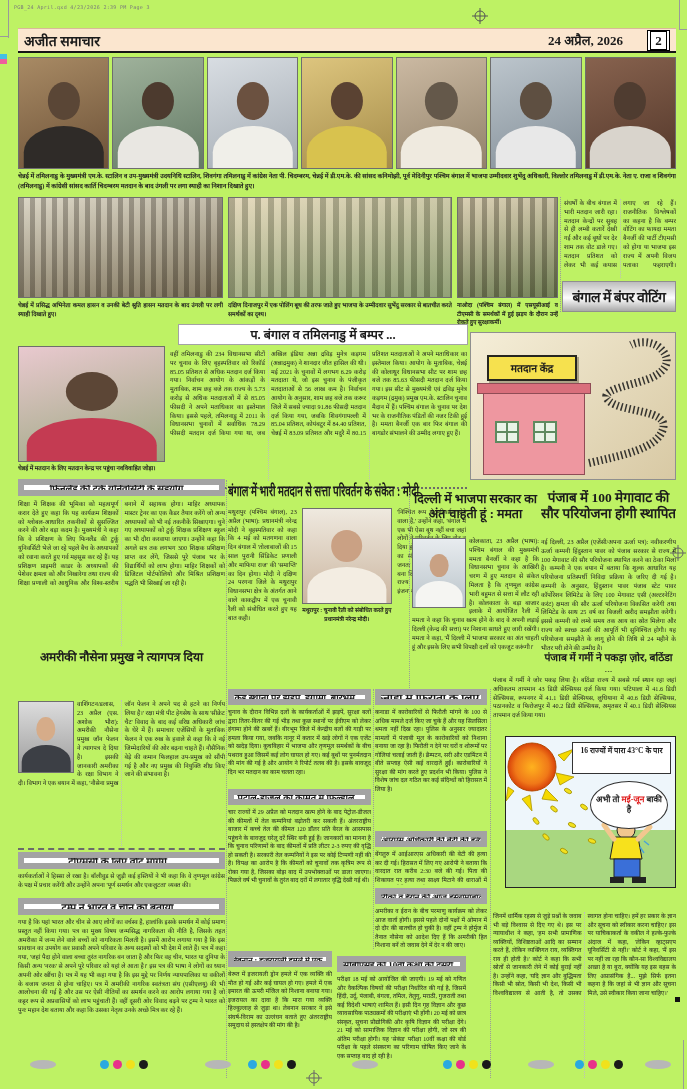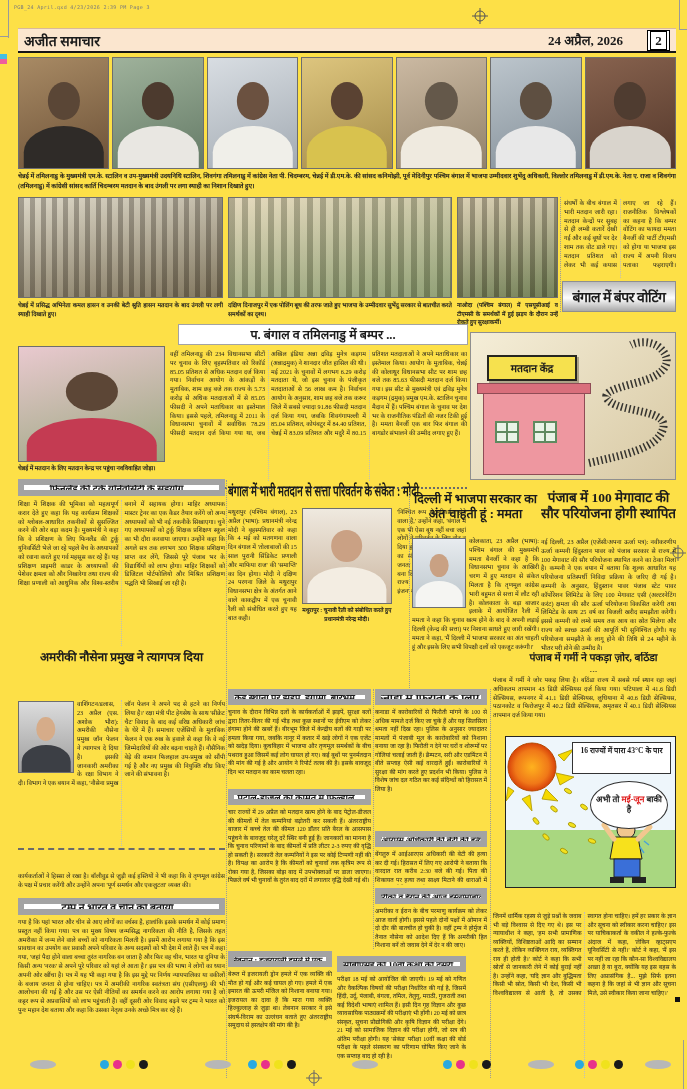--- a/index.html
+++ b/index.html
@@ -1,18 +1,18 @@
 <!DOCTYPE html>
 <html><head>
 <meta charset="utf-8">
 <style>
   *{box-sizing:border-box;margin:0;padding:0}
   html,body{background:#f2f1ee}
   body{font-family:"Liberation Serif","DejaVu Serif",serif;color:#1b1b1b}
-  #page{position:relative;width:687px;height:1089px;margin:0 auto;background:#fde047;overflow:hidden}
+  #page{position:relative;width:687px;height:1089px;margin:0 auto;background:#bef264;overflow:hidden}
 
   .slug{position:absolute;left:14px;top:4px;font-family:"DejaVu Sans Mono",monospace;font-size:5px;color:#7a7a7a;letter-spacing:.3px}
   .cropV{position:absolute;width:1px;background:#9a9a9a}
   .cropH{position:absolute;height:1px;background:#9a9a9a}
   .regmark{position:absolute;width:16px;height:16px}
   .regmark svg{display:block}
   .colorstrip{position:absolute;left:0;top:54px}
   .colorstrip i{display:block;width:7px;height:5px}
 
   .masthead{position:absolute;left:18px;top:28px;width:658px;height:25px;background:#fbe6cf;border-top:1px solid #d9b999;border-bottom:2.5px solid #151515;display:flex;align-items:center;padding:0 6px}
@@ -175,21 +175,21 @@
 
   <div class="bighead" style="position:absolute;left:412px;top:492px;width:127px;height:40px;font-size:12.5px">दिल्ली में भाजपा सरकार का अंत चाहती हूं : ममता</div>
   <div class="body" style="position:absolute;left:412px;top:537px;width:127px;height:152px">
     <span class="floatph sil mamataP" style="width:54px;height:70px;display:block"></span>
     <span>कोलकाता, 23 अप्रैल (भाषा): पश्चिम बंगाल की मुख्यमंत्री ममता बैनर्जी ने कहा है कि विधानसभा चुनाव के आखिरी चरण में हुए मतदान से संकेत मिलता है कि तृणमूल कांग्रेस भारी बहुमत से सत्ता में लौट रही है। कोलकाता के बड़ा बाजार इलाके में आयोजित रैली में ममता ने कहा कि चुनाव खत्म होने के बाद वे अपनी लड़ाई दिल्ली (केन्द्र की सत्ता) पर निशाना साधते हुए जारी रखेंगी। ममता ने कहा, 'मैं दिल्ली में भाजपा सरकार का अंत चाहती हूं और इसके लिए सभी विपक्षी दलों को एकजुट करूंगी।'</span>
   </div>
 
   <div class="bighead" style="position:absolute;left:541px;top:490px;width:135px;height:44px;font-size:13.5px">पंजाब में 100 मेगावाट की सौर परियोजना होगी स्थापित</div>
   <div class="body" style="position:absolute;left:541px;top:538px;width:135px;height:112px">नई दिल्ली, 23 अप्रैल (एजेंसी/अपना ऊर्जा पत्र): नवीकरणीय ऊर्जा कम्पनी हिंदुस्तान पावर को पंजाब सरकार से राज्य में 100 मेगावाट की सौर परियोजना स्थापित करने का ठेका मिला है। कम्पनी ने एक बयान में बताया कि शुल्क आधारित यह परियोजना प्रतिस्पर्धी निविदा प्रक्रिया के जरिए दी गई है। कम्पनी के अनुसार, हिंदुस्तान पावर पंजाब स्टेट पावर कॉर्पोरेशन लिमिटेड के लिए 100 मेगावाट एसी (अल्टरनेटिंग करंट) क्षमता की सौर ऊर्जा परियोजना विकसित करेगी तथा लिमिटेड के साथ 25 वर्ष का बिजली खरीद समझौता करेगी। इससे कम्पनी को लम्बे समय तक आय का स्रोत मिलेगा और राज्य को स्वच्छ ऊर्जा की आपूर्ति भी सुनिश्चित होगी। यह परियोजना समझौते के लागू होने की तिथि से 24 महीने के भीतर पूरी होने की उम्मीद है।</div>
 
-  <div class="bighead" style="position:absolute;left:526px;top:652px;width:135px;height:20px;font-size:10.5px">पंजाब में गर्मी ने पकड़ा ज़ोर, बठिंडा ...</div>
+  <div class="bighead" style="position:absolute;left:541px;top:652px;width:135px;height:20px;font-size:10.5px">पंजाब में गर्मी ने पकड़ा ज़ोर, बठिंडा ...</div>
   <div class="body" style="position:absolute;left:493px;top:676px;width:183px;height:57px">पंजाब में गर्मी ने जोर पकड़ लिया है। बठिंडा राज्य में सबसे गर्म स्थान रहा जहां अधिकतम तापमान 43 डिग्री सेल्सियस दर्ज किया गया। पटियाला में 41.6 डिग्री सेल्सियस, रूपनगर में 41.1 डिग्री सेल्सियस, लुधियाना में 40.6 डिग्री सेल्सियस, पठानकोट व फिरोजपुर में 40.2 डिग्री सेल्सियस, अमृतसर में 40.1 डिग्री सेल्सियस तापमान दर्ज किया गया।</div>
 
   <div class="cartoon2">
     <svg width="171" height="152" viewBox="0 0 171 152" style="position:absolute;left:0;top:0">
       <defs>
           <radialGradient id="sg">
             <stop offset="0%" stop-color="#ffb21e"></stop>
             <stop offset="70%" stop-color="#f07818"></stop>
             <stop offset="100%" stop-color="#d8420a"></stop>
           </radialGradient>
@@ -234,20 +234,21 @@
 
   <div class="body cols2" style="position:absolute;left:493px;top:912px;width:183px;height:166px;font-size:6px">जिनमें धार्मिक रहस्य से जुड़े प्रश्नों के जवाब भी बड़े विश्वास से दिए गए थे। इस पर न्यायाधीश ने कहा, 'हम सभी प्रामाणिक व्यक्तियों, विशिष्टताओं आदि का सम्मान करते हैं, लेकिन व्यक्तिगत राय, व्यक्तिगत राय ही होती है।' कोर्ट ने कहा कि सभी स्रोतों से जानकारी लेने में कोई बुराई नहीं है। उन्होंने कहा, 'यदि ज्ञान और बुद्धिमता किसी भी स्रोत, किसी भी देश, किसी भी विश्वविद्यालय से आती है, तो उसका स्वागत होना चाहिए। हमें हर प्रकार के ज्ञान और सूचना को स्वीकार करना चाहिए।' इस पर याचिकाकर्ता के वकील ने हल्के-फुल्के अंदाज में कहा, 'लेकिन व्हाट्सएप यूनिवर्सिटी से नहीं।' कोर्ट ने कहा, 'मैं इस पर नहीं जा रहा कि कौन-सा विश्वविद्यालय अच्छा है या बुरा, क्योंकि यह इस बहस के लिए अप्रासंगिक है... मुझे सिर्फ इतना कहना है कि जहां से भी ज्ञान और सूचना मिले, उसे स्वीकार किया जाना चाहिए।'</div>
 
   <div class="bighead" style="position:absolute;left:18px;top:650px;width:207px;height:46px;font-size:12px">अमरीकी नौसेना प्रमुख ने त्यागपत्र दिया</div>
   <div class="body cols2" style="position:absolute;left:18px;top:700px;width:207px;height:146px">
     <span class="floatph sil navyP" style="width:56px;height:72px;display:block"></span>
     <span>वाशिंगटन/डलास, 23 अप्रैल (एस. अशोक भौरा): अमरीकी नौसेना प्रमुख जॉन फेलन ने त्यागपत्र दे दिया है। इसकी जानकारी अमरीका के रक्षा विभाग ने दी। विभाग ने एक बयान में कहा, 'नौसेना प्रमुख जॉन फेलन ने अपने पद से हटने का निर्णय लिया है।' रक्षा मंत्री पीट हेगसेथ के साथ 'सीक्रेट चैट' विवाद के बाद कई वरिष्ठ अधिकारी जांच के घेरे में हैं। समाचार एजेंसियों के मुताबिक फेलन ने एक रुख के हवाले से कहा कि वे नई जिम्मेदारियों की ओर बढ़ना चाहते हैं। नौसैनिक बेड़े की कमान फिलहाल उप-प्रमुख को सौंपी गई है और नए प्रमुख की नियुक्ति शीघ्र किए जाने की संभावना है।</span>
   </div>
   <div class="doth" style="left:18px;top:848px;width:207px;border-top-style:dashed"></div>
 
+  <div class="boxhead" style="position:absolute;left:18px;top:852px;width:207px;height:17px;font-size:10.5px">टीएमसी के लिए वोट मांगेंगे...</div>
   <div class="body" style="position:absolute;left:18px;top:872px;width:207px;height:23px">कार्यकर्ताओं ने हिस्सा ले रखा है। बॉलीवुड से जुड़ी कई हस्तियों ने भी कहा कि वे तृणमूल कांग्रेस के पक्ष में प्रचार करेंगी और उन्होंने अपना 'पूर्ण समर्थन और एकजुटता' व्यक्त की।</div>
 
   <div class="boxhead" style="position:absolute;left:18px;top:898px;width:207px;height:17px;font-size:10.5px">ट्रम्प ने भारत व चीन को बताया...</div>
   <div class="body" style="position:absolute;left:18px;top:918px;width:207px;height:160px">गया है कि यहां भारत और चीन से आए लोगों का वर्चस्व है, हालांकि इसके समर्थन में कोई प्रमाण प्रस्तुत नहीं किया गया। पत्र का मुख्य विषय जन्मसिद्ध नागरिकता की नीति है, जिसके तहत अमरीका में जन्म लेने वाले बच्चों को नागरिकता मिलती है। इसमें आरोप लगाया गया है कि इस प्रावधान का उपयोग कर प्रवासी अपने परिवार के अन्य सदस्यों को भी देश में लाते हैं। पत्र में कहा गया, 'जहां पैदा होने वाला बच्चा तुरंत नागरिक बन जाता है और फिर वह चीन, भारत या दुनिया के किसी अन्य 'नरक' से अपने पूरे परिवार को यहां ले आता है।' इस पत्र की भाषा ने लोगों का ध्यान अपनी ओर खींचा है। पत्र में यह भी कहा गया है कि इस मुद्दे पर निर्णय न्यायपालिका या वकीलों के बजाय जनता से होना चाहिए। पत्र में अमरीकी नागरिक स्वतंत्रता संघ (एसीएलयू) की भी आलोचना की गई है और उस पर ऐसी नीतियों का समर्थन करने का आरोप लगाया गया है जो कट्टर रूप से अप्रवासियों को लाभ पहुंचाती हैं। वहीं दूसरी ओर विवाद बढ़ने पर ट्रम्प ने भारत को पुनः महान देश बताया और कहा कि उसका नेतृत्व उनके अच्छे मित्र कर रहे हैं।</div>
 
   <div class="boxhead" style="position:absolute;left:228px;top:689px;width:143px;height:16px;font-size:9.5px">कई स्थानों पर झड़पें, हंगामा, बीरभूम ...</div>
   <div class="body" style="position:absolute;left:228px;top:708px;width:143px;height:78px;font-size:6px">चुनाव के दौरान विभिन्न दलों के कार्यकर्ताओं में झड़पें, सुरक्षा बलों द्वारा तितर-बितर की गई भीड़ तथा कुछ स्थानों पर ईवीएम को लेकर हंगामा होने की खबरें हैं। बीरभूम जिले में केन्द्रीय बलों की गाड़ी पर हमला किया गया, जबकि नानूर में कतार में खड़े लोगों ने एक एजेंट को खदेड़ दिया। कूचबिहार में भाजपा और तृणमूल समर्थकों के बीच पथराव हुआ जिसमें कई लोग घायल हो गए। कई बूथों पर पुनर्मतदान की मांग की गई है और आयोग ने रिपोर्ट तलब की है। इसके बावजूद दिन भर मतदान का काम चलता रहा।</div>
 
   <div class="boxhead" style="position:absolute;left:228px;top:789px;width:143px;height:16px;font-size:9.5px">पेट्रोल-डीजल की कीमत में फिल्हाल...</div>
   <div class="body" style="position:absolute;left:228px;top:808px;width:143px;height:140px;font-size:6px">चार राज्यों में 29 अप्रैल को मतदान खत्म होने के बाद पेट्रोल-डीजल की कीमतों में तेल कम्पनियां बढ़ोतरी कर सकती हैं। अंतरराष्ट्रीय बाजार में कच्चे तेल की कीमत 120 डॉलर प्रति बैरल के आसपास पहुंचने के बावजूद घरेलू दरें स्थिर बनी हुई हैं। जानकारों का मानना है कि चुनाव परिणामों के बाद कीमतों में प्रति लीटर 2-3 रुपए की वृद्धि हो सकती है। सरकारी तेल कम्पनियों ने इस पर कोई टिप्पणी नहीं की है। विपक्ष का आरोप है कि कीमतों को चुनावों तक कृत्रिम रूप से रोका गया है, जिसका बोझ बाद में उपभोक्ताओं पर डाला जाएगा। पिछले वर्ष भी चुनावों के तुरंत बाद दरों में लगातार वृद्धि देखी गई थी।</div>

